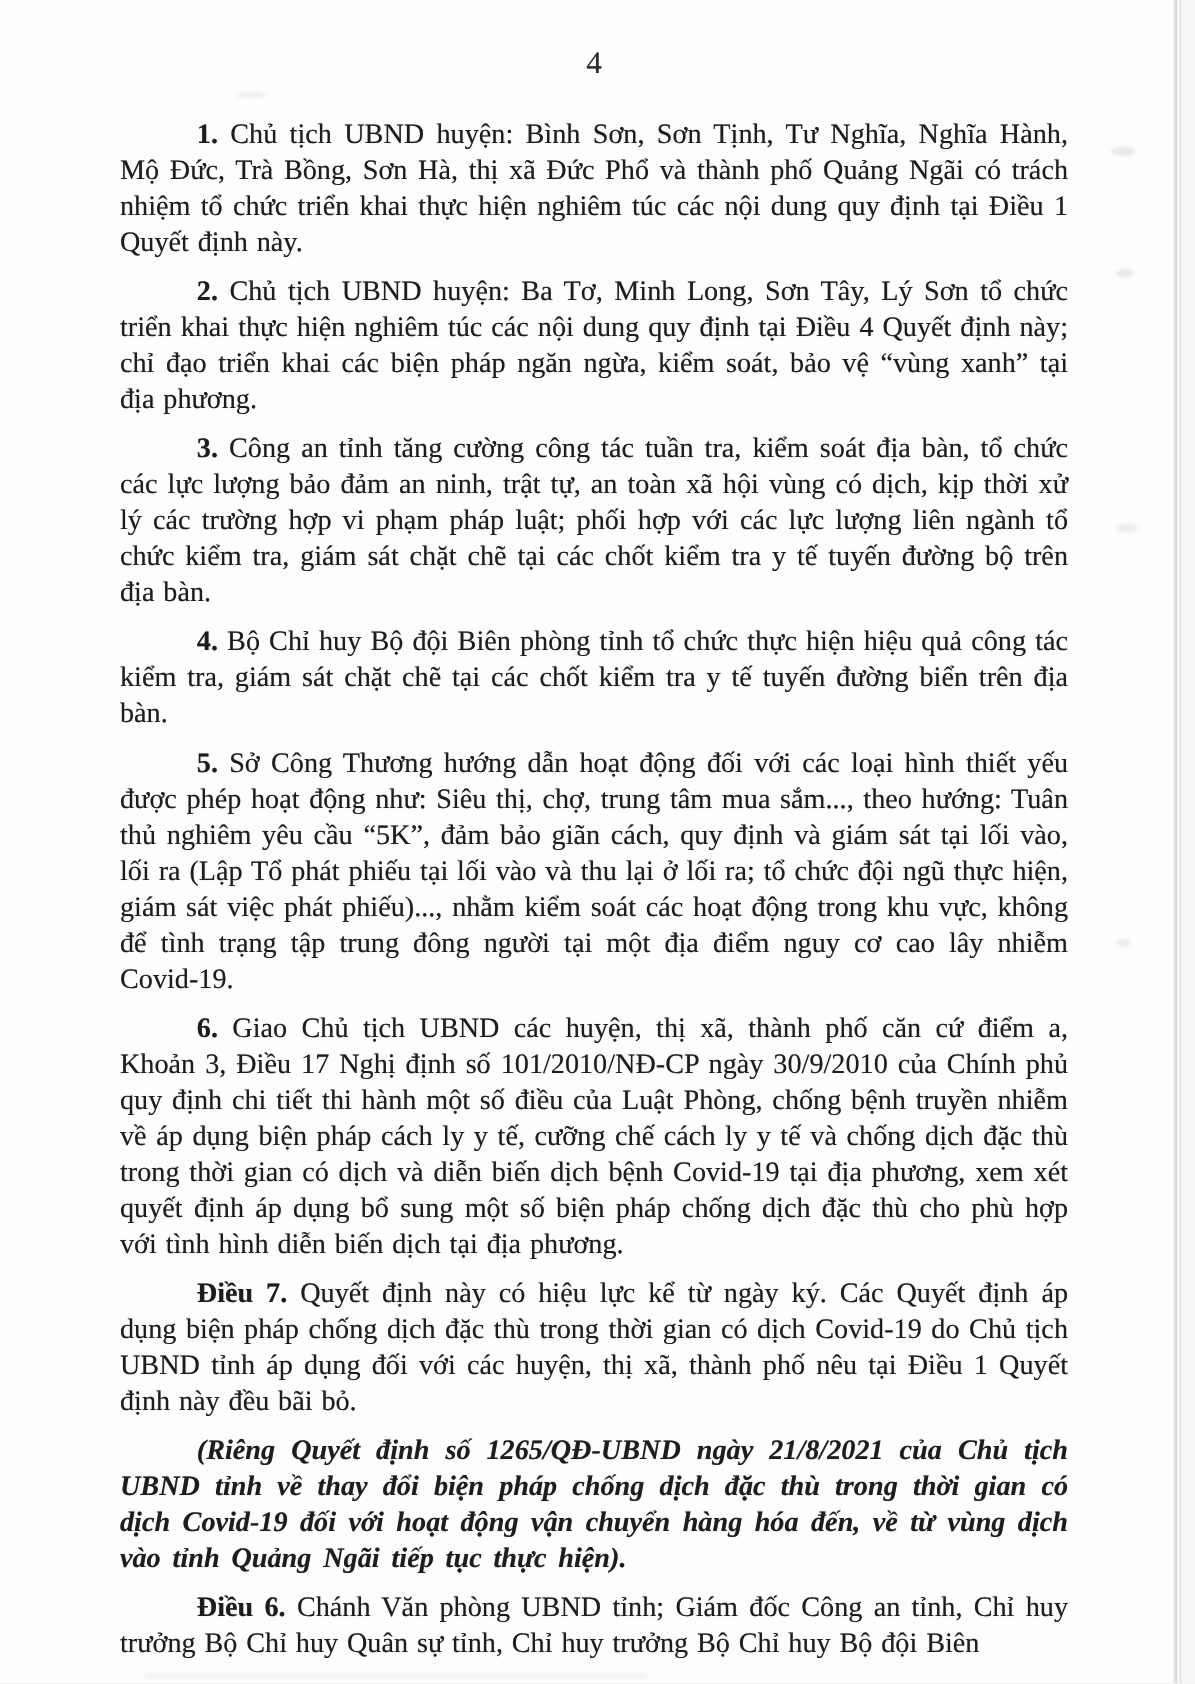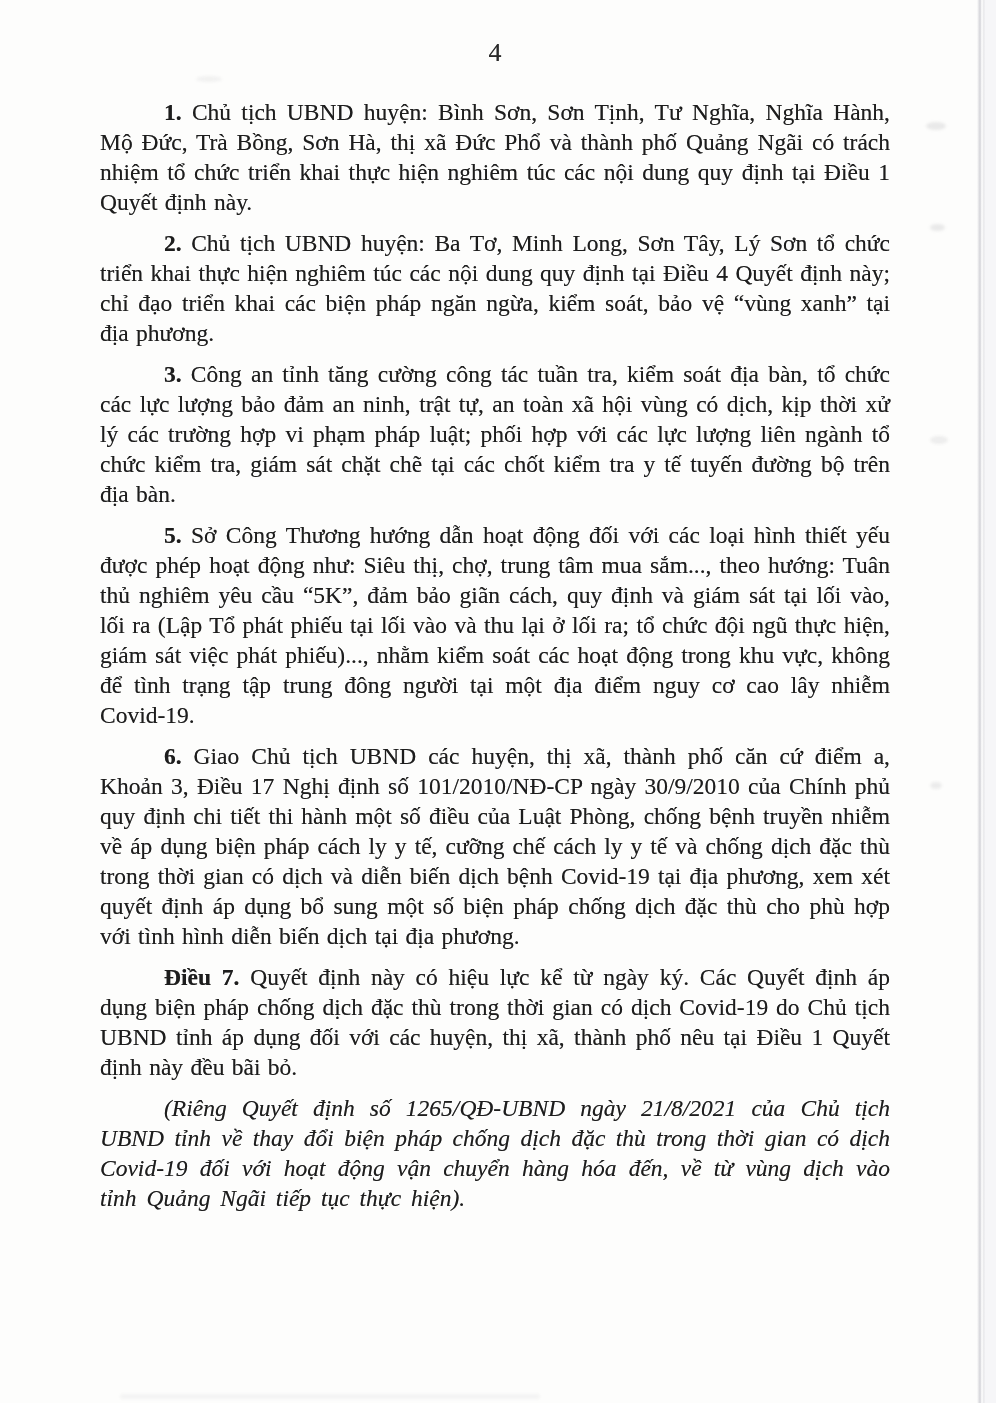--- a/index.html
+++ b/index.html
@@ -36,21 +36,21 @@
     font-size: 23.5px;
     line-height: 30px;
     text-align: justify;
     text-indent: 64px;
     word-spacing: 1.5px;
     text-shadow: 0 0 0.6px rgba(35,35,35,0.55);
   }
   .para .lead { font-weight: bold; }
   .para.bold-italic {
     font-style: italic;
-    font-weight: normal;
+    font-weight: bold;
     word-spacing: 4px;
   }
   
   .right-strip {
     position: absolute;
     left: 984px; top: 0; right: 0; height: 100%;
     background: #f6f6f8;
   }
   .scan-edge {
     position: absolute;
@@ -82,18 +82,20 @@
   <div class="smudge s3"></div>
   <div class="smudge s4"></div>
   <div class="smudge s5"></div>
   <div class="smudge s6"></div>
 
   <div class="page-number">4</div>
   <div class="doc-body">
       <p class="para"><b class="lead">1.</b><span> Chủ tịch UBND huyện: Bình Sơn, Sơn Tịnh, Tư Nghĩa, Nghĩa Hành, Mộ Đức, Trà Bồng, Sơn Hà, thị xã Đức Phổ và thành phố Quảng Ngãi có trách nhiệm tổ chức triển khai thực hiện nghiêm túc các nội dung quy định tại Điều 1 Quyết định này.</span></p>
       <p class="para"><b class="lead">2.</b><span> Chủ tịch UBND huyện: Ba Tơ, Minh Long, Sơn Tây, Lý Sơn tổ chức triển khai thực hiện nghiêm túc các nội dung quy định tại Điều 4 Quyết định này; chỉ đạo triển khai các biện pháp ngăn ngừa, kiểm soát, bảo vệ “vùng xanh” tại địa phương.</span></p>
       <p class="para"><b class="lead">3.</b><span> Công an tỉnh tăng cường công tác tuần tra, kiểm soát địa bàn, tổ chức các lực lượng bảo đảm an ninh, trật tự, an toàn xã hội vùng có dịch, kịp thời xử lý các trường hợp vi phạm pháp luật; phối hợp với các lực lượng liên ngành tổ chức kiểm tra, giám sát chặt chẽ tại các chốt kiểm tra y tế tuyến đường bộ trên địa bàn.</span></p>
+      <p class="para"><b class="lead">4.</b><span> Bộ Chỉ huy Bộ đội Biên phòng tỉnh tổ chức thực hiện hiệu quả công tác kiểm tra, giám sát chặt chẽ tại các chốt kiểm tra y tế tuyến đường biển trên địa bàn.</span></p>
       <p class="para"><b class="lead">5.</b><span> Sở Công Thương hướng dẫn hoạt động đối với các loại hình thiết yếu được phép hoạt động như: Siêu thị, chợ, trung tâm mua sắm..., theo hướng: Tuân thủ nghiêm yêu cầu “5K”, đảm bảo giãn cách, quy định và giám sát tại lối vào, lối ra (Lập Tổ phát phiếu tại lối vào và thu lại ở lối ra; tổ chức đội ngũ thực hiện, giám sát việc phát phiếu)..., nhằm kiểm soát các hoạt động trong khu vực, không để tình trạng tập trung đông người tại một địa điểm nguy cơ cao lây nhiễm Covid-19.</span></p>
       <p class="para"><b class="lead">6.</b><span> Giao Chủ tịch UBND các huyện, thị xã, thành phố căn cứ điểm a, Khoản 3, Điều 17 Nghị định số 101/2010/NĐ-CP ngày 30/9/2010 của Chính phủ quy định chi tiết thi hành một số điều của Luật Phòng, chống bệnh truyền nhiễm về áp dụng biện pháp cách ly y tế, cưỡng chế cách ly y tế và chống dịch đặc thù trong thời gian có dịch và diễn biến dịch bệnh Covid-19 tại địa phương, xem xét quyết định áp dụng bổ sung một số biện pháp chống dịch đặc thù cho phù hợp với tình hình diễn biến dịch tại địa phương.</span></p>
       <p class="para"><b class="lead">Điều 7.</b><span> Quyết định này có hiệu lực kể từ ngày ký. Các Quyết định áp dụng biện pháp chống dịch đặc thù trong thời gian có dịch Covid-19 do Chủ tịch UBND tỉnh áp dụng đối với các huyện, thị xã, thành phố nêu tại Điều 1 Quyết định này đều bãi bỏ.</span></p>
       <p class="para bold-italic"><span>(Riêng Quyết định số 1265/QĐ-UBND ngày 21/8/2021 của Chủ tịch UBND tỉnh về thay đổi biện pháp chống dịch đặc thù trong thời gian có dịch Covid-19 đối với hoạt động vận chuyển hàng hóa đến, về từ vùng dịch vào tỉnh Quảng Ngãi tiếp tục thực hiện).</span></p>
+      <p class="para"><b class="lead">Điều 6.</b><span> Chánh Văn phòng UBND tỉnh; Giám đốc Công an tỉnh, Chỉ huy trưởng Bộ Chỉ huy Quân sự tỉnh, Chỉ huy trưởng Bộ Chỉ huy Bộ đội Biên</span></p>
     </div>
 </div>
 
 </body></html>

